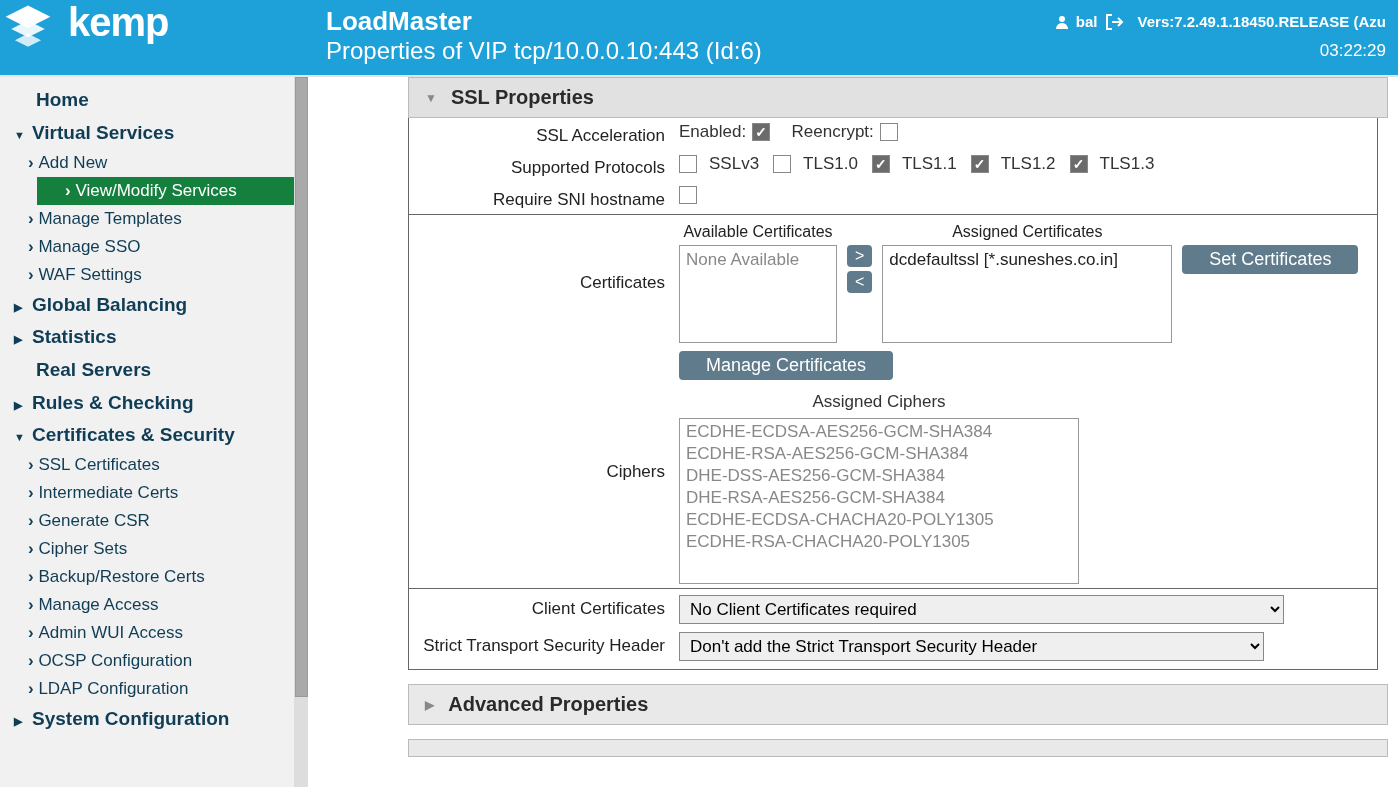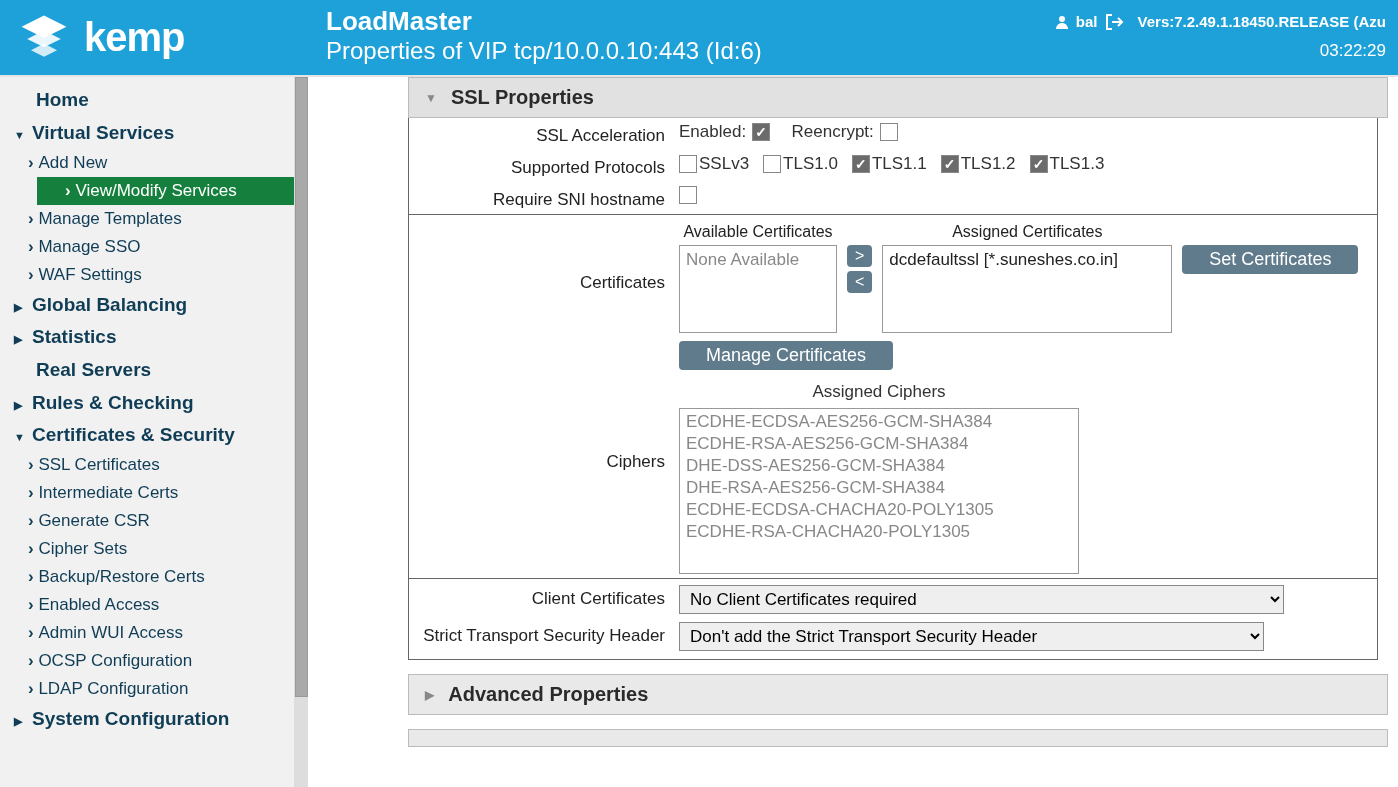--- a/index.html
+++ b/index.html
@@ -1,19 +1,19 @@
 <!DOCTYPE html>
 <html><head>
 <meta charset="utf-8">
 <style>
 * { box-sizing: border-box; margin: 0; padding: 0; }
 body { font-family: "Segoe UI", Arial, sans-serif; font-size: 14px; color: #333; background: #fff; }
 .app { display: flex; flex-direction: column; height: 787px; width: 1398px; }
 .header { display: flex; background: #1ea0d8; color: #fff; }
-.logo-area { width: 308px; min-width: 308px; display: flex; align-items: center; padding-left: 16px; }
+.logo-area { width: 308px; min-width: 308px; display: flex; }
 .logo-icon { width: 56px; height: 56px; margin-right: 12px; }
 .logo-text { font-size: 40px; font-weight: 600; letter-spacing: -1px; }
 .header-main { flex: 1; display: flex; flex-direction: column; }
 .header-row1 { display: flex; justify-content: space-between; align-items: center; padding: 6px 12px 0 18px; }
 .product-title { font-size: 26px; font-weight: 600; }
 .header-right { display: flex; align-items: center; gap: 14px; font-size: 15px; font-weight: 600; }
 .user-block { display: flex; align-items: center; gap: 6px; }
 .header-row2 { display: flex; justify-content: space-between; align-items: center; padding: 0 12px 10px 18px; }
 .page-title { font-size: 24px; font-weight: 500; }
 .time { font-size: 17px; }
@@ -32,26 +32,26 @@
 .content { flex: 1; overflow-y: auto; padding: 0 0 0 100px; }
 .section-header { background: #e1e1e1; border: 1px solid #bbb; padding: 8px 16px; font-size: 20px; font-weight: 600; color: #2a2a2a; display: flex; align-items: center; margin-right: 10px; }
 .section-header .tri { font-size: 12px; color: #888; margin-right: 14px; }
 .form-area { border: 1px solid #666; border-top: none; margin-right: 20px; }
 .form-row { display: flex; align-items: flex-start; padding: 4px 10px; }
 .form-label { width: 260px; min-width: 260px; text-align: right; padding-right: 14px; font-size: 17px; color: #222; padding-top: 4px; }
 .form-control { flex: 1; display: flex; align-items: center; flex-wrap: wrap; gap: 6px; font-size: 17px; }
 .checkbox { width: 18px; height: 18px; border: 1px solid #888; display: inline-flex; align-items: center; justify-content: center; background: #fff; cursor: pointer; }
 .checkbox.checked { background: #6b6b6b; }
 .checkbox.checked::after { content: "✓"; color: #fff; font-size: 14px; font-weight: bold; }
-.proto-item { display: inline-flex; align-items: center; gap: 2px; margin-right: 8px; }
+.proto-item { display: inline-flex; align-items: center; gap: 12px; margin-right: 8px; }
 .cert-row { display: flex; align-items: flex-start; border-top: 1px solid #666; padding: 8px 10px; }
 .cert-panels { display: flex; gap: 10px; align-items: flex-start; }
 .cert-col { display: flex; flex-direction: column; }
 .cert-title { font-size: 16px; text-align: center; margin-bottom: 4px; color: #222; }
-.cert-list { border: 1px solid #999; width: 158px; height: 88px; padding: 4px 6px; font-size: 17px; color: #888; background: #fff; overflow:auto; }
+.cert-list { border: 1px solid #999; width: 158px; height: 98px; padding: 4px 6px; font-size: 17px; color: #888; background: #fff; overflow:auto; }
 .cert-list.assigned { width: 290px; font-size: 17px; color: #222; }
 .move-btns { display: flex; flex-direction: column; gap: 4px; margin-top: 22px; }
 .btn { background: #5f7b8c; color: #fff; border: none; padding: 4px 10px; font-size: 16px; border-radius: 4px; cursor: pointer; }
 .btn.small { padding: 2px 8px; font-size: 16px; }
 .btn.big { font-size: 18px; padding: 4px 27px; }
 select { font-size: 17px; padding: 3px 6px; border: 1px solid #888; }
 .cipher-list { border: 1px solid #999; width: 400px; height: 166px; overflow-y: auto; font-size: 17px; color: #888; padding: 2px 6px; background: #fff; }
 .cipher-list div { padding: 1px 0; }
 .wide-select { width: 605px; }
 .section-header.collapsed { background: #e9e9e9; }
@@ -122,21 +122,21 @@
         </div>
       <div class="nav-group">
           <span class="nav-caret expanded"></span>
           <span>Certificates &amp; Security</span>
         </div>
       <div class="nav-sub">SSL Certificates</div>
       <div class="nav-sub">Intermediate Certs</div>
       <div class="nav-sub">Generate CSR</div>
       <div class="nav-sub">Cipher Sets</div>
       <div class="nav-sub">Backup/Restore Certs</div>
-      <div class="nav-sub">Enabled Access</div>
+      <div class="nav-sub">Manage Access</div>
       <div class="nav-sub">Admin WUI Access</div>
       <div class="nav-sub">OCSP Configuration</div>
       <div class="nav-sub">LDAP Configuration</div>
       <div class="nav-group">
           <span class="nav-caret"></span>
           <span>System Configuration</span>
         </div>
     </div>
     <div class="scrollbar-stub">
         <div class="scrollbar-thumb"></div>

